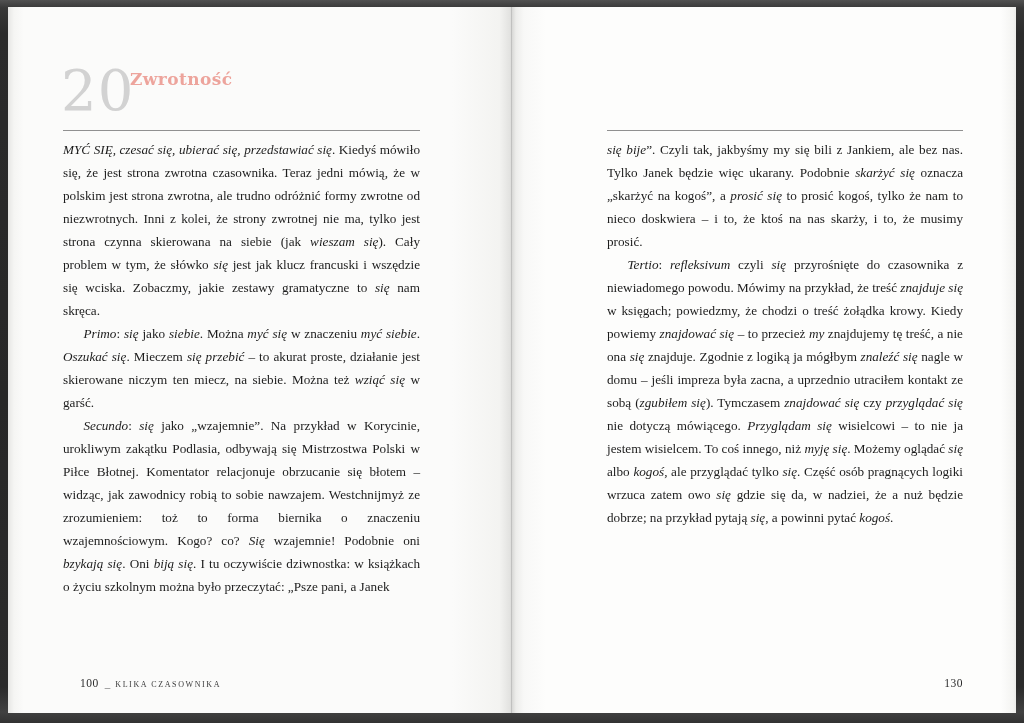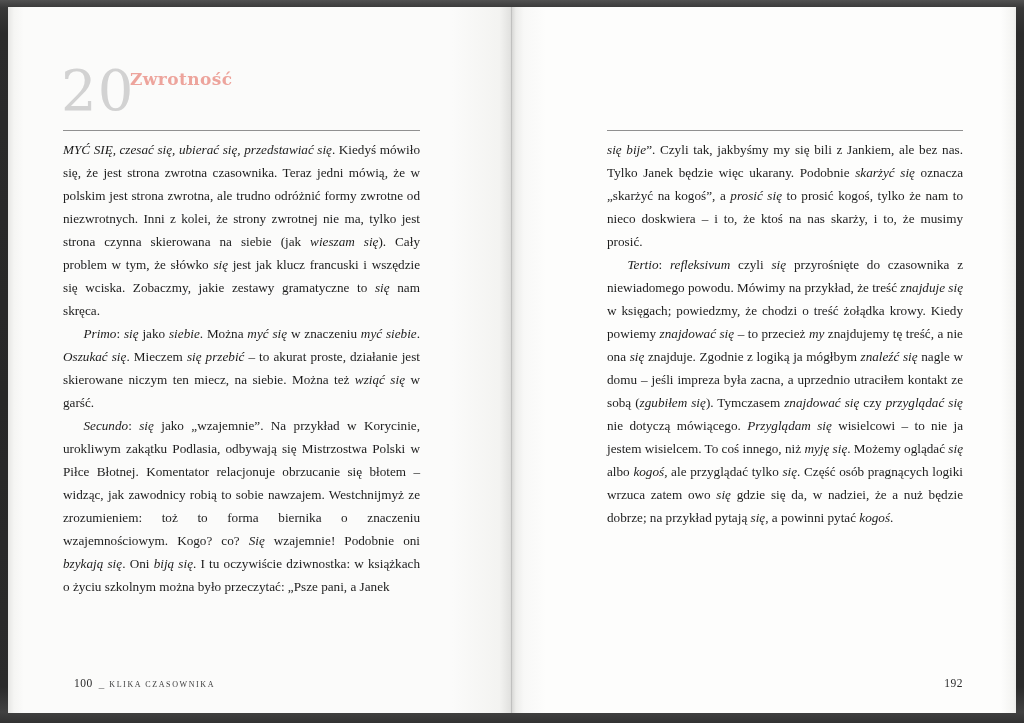--- a/index.html
+++ b/index.html
@@ -34,21 +34,21 @@
     position:absolute;top:131px;
     font-size:13.2px;line-height:23px;color:#1c1c1c;
     text-align:justify;hyphens:auto;
   }
   .body-left{left:55px;width:357px;}
   .body-right{left:95px;width:356px;}
   .para{text-align:justify;}
   .para.indent{text-indent:1.55em;}
   .para em{font-style:italic;}
   .footer{position:absolute;top:670px;font-size:11px;color:#2a2a2a;}
-  .footer-left{left:66px;text-align:right;}
+  .footer-left{left:72px;text-align:right;}
   .footer-right{right:53px;text-align:right;}
   .foot-num{font-size:11.5px;letter-spacing:.5px;}
   .foot-sep{margin:0 5px 0 6px;color:#555;}
   .foot-title{font-size:8px;letter-spacing:1.6px;color:#3b3b3b;}
   .seam{position:absolute;top:7px;left:511px;width:1px;height:706px;background:rgba(120,120,120,.25);}
 </style>
 </head>
 <body>
 
 <div class="frame">
@@ -68,16 +68,16 @@
   </div>
 
   <div class="seam"></div>
 
   <div class="page page-right">
     <div class="rule rule-right"></div>
     <div class="body-text body-right">
         <div class="para"><em>się bije</em><span>”. Czyli tak, jakbyśmy my się bili z Jankiem, ale bez nas. Tylko Janek będzie więc ukarany. Podobnie </span><em>skarżyć się</em><span> oznacza „skarżyć na kogoś”, a </span><em>prosić się</em><span> to prosić kogoś, tylko że nam to nieco doskwiera – i to, że ktoś na nas skarży, i to, że musimy prosić.</span></div>
         <div class="para indent"><em>Tertio</em><span>: </span><em>refleksivum</em><span> czyli </span><em>się</em><span> przyrośnięte do czasownika z niewiadomego powodu. Mówimy na przykład, że treść </span><em>znajduje się</em><span> w księgach; powiedzmy, że chodzi o treść żołądka krowy. Kiedy powiemy </span><em>znajdować się</em><span> – to przecież </span><em>my</em><span> znajdujemy tę treść, a nie ona </span><em>się</em><span> znajduje. Zgodnie z logiką ja mógłbym </span><em>znaleźć się</em><span> nagle w domu – jeśli impreza była zacna, a uprzednio utraciłem kontakt ze sobą (</span><em>zgubiłem się</em><span>). Tymczasem </span><em>znajdować się</em><span> czy </span><em>przyglądać się</em><span> nie dotyczą mówiącego. </span><em>Przyglądam się</em><span> wisielcowi – to nie ja jestem wisielcem. To coś innego, niż </span><em>myję się</em><span>. Możemy oglądać </span><em>się</em><span> albo </span><em>kogoś</em><span>, ale przyglądać tylko </span><em>się</em><span>. Część osób pragnących logiki wrzuca zatem owo </span><em>się</em><span> gdzie się da, w nadziei, że a nuż będzie dobrze; na przykład pytają </span><em>się</em><span>, a powinni pytać </span><em>kogoś</em><span>.</span></div>
       </div>
-    <div class="footer footer-right foot-num">192</div>
+    <div class="footer footer-right foot-num">130</div>
   </div>
 
 </div>
 
 </body></html>

